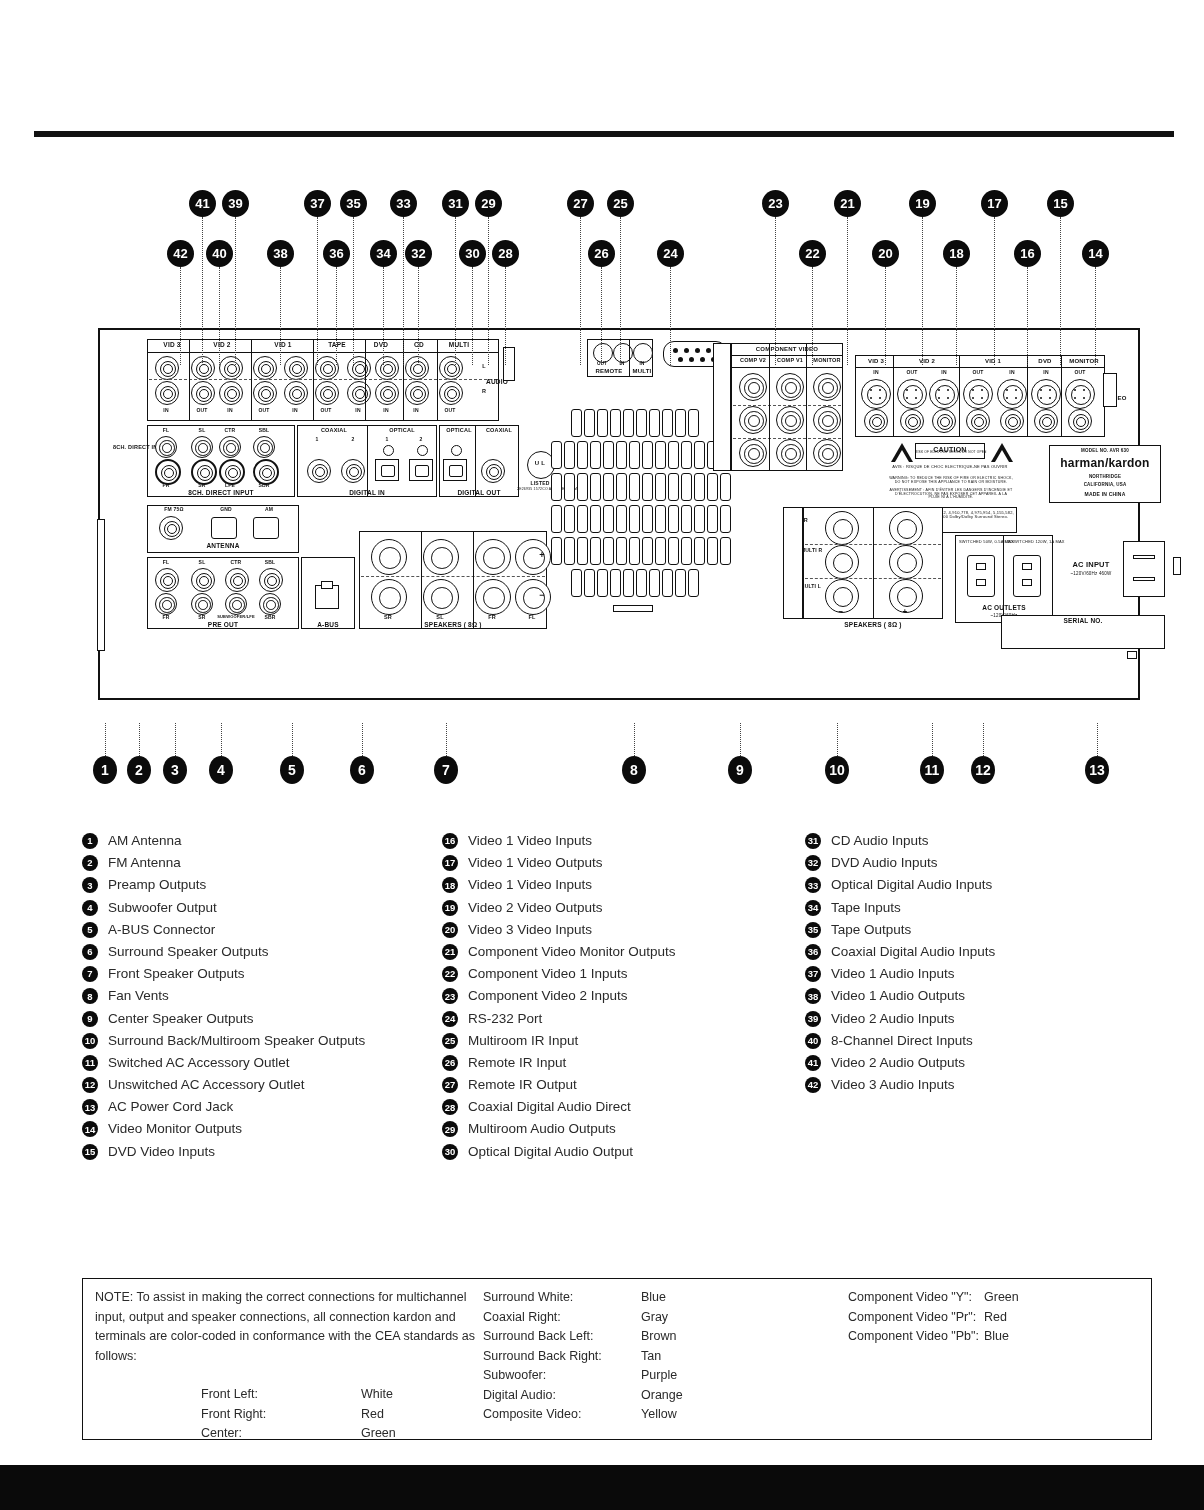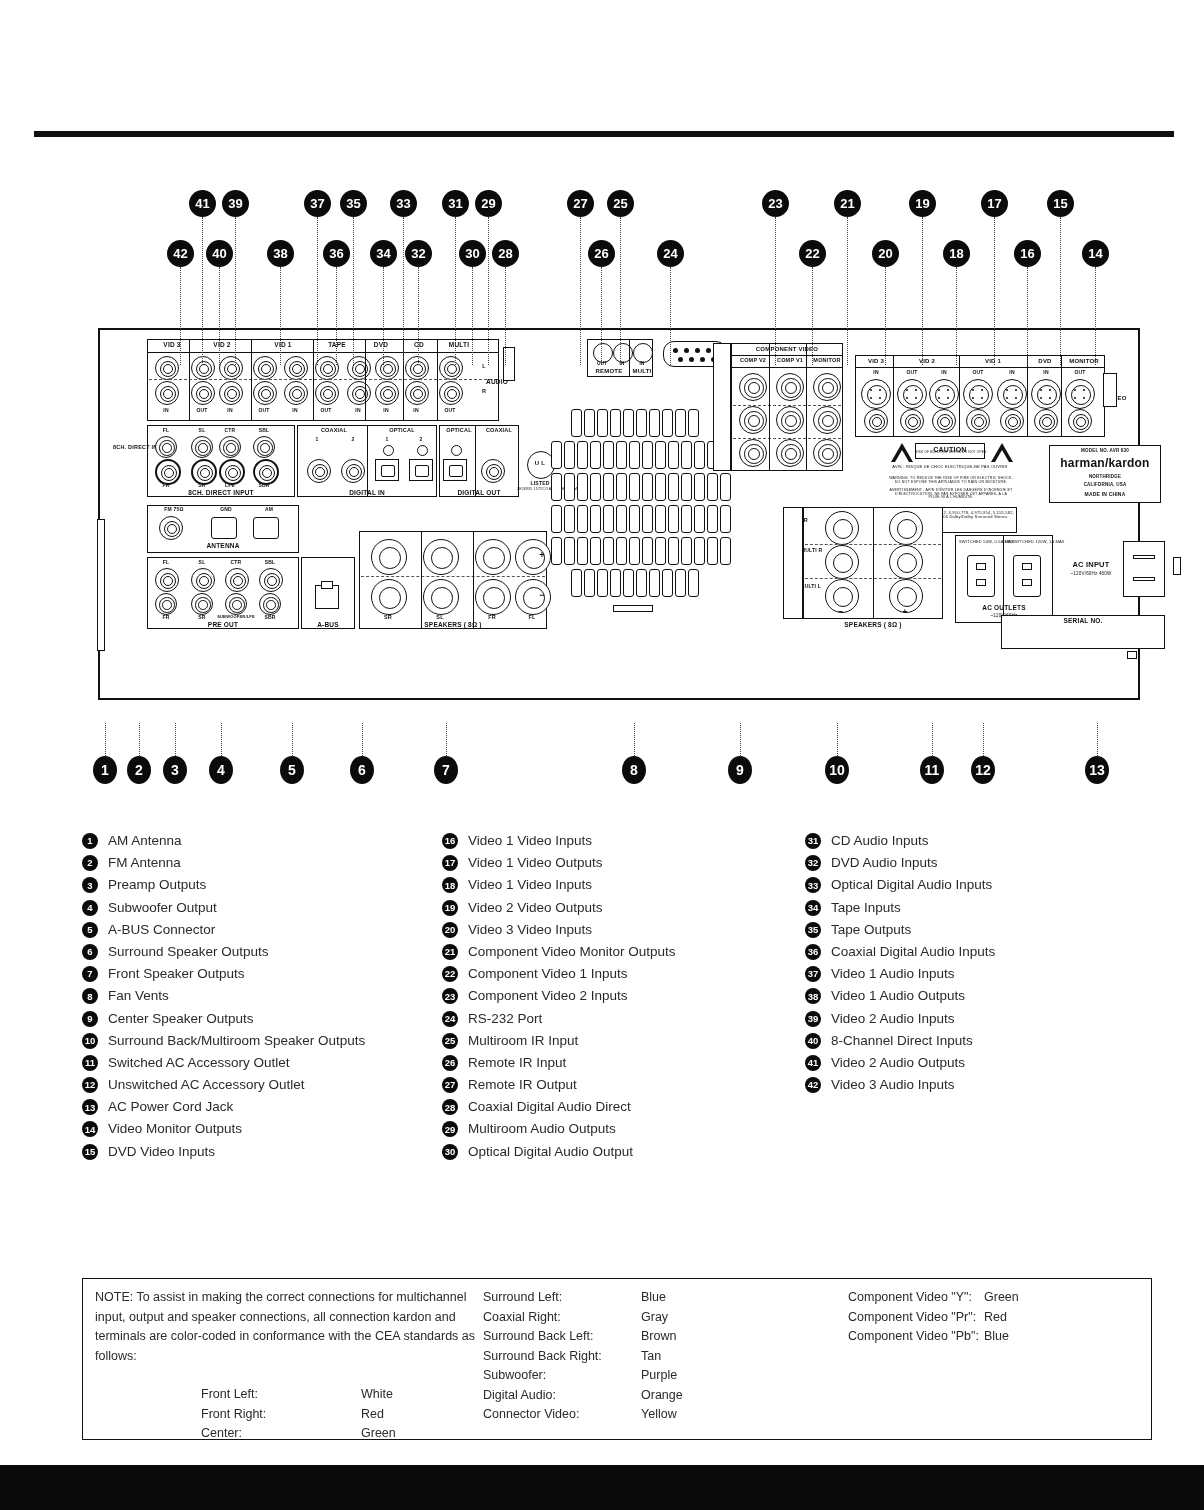--- a/index.html
+++ b/index.html
@@ -713,21 +713,21 @@
           <span class="ct-k">Front Right:</span>
           <span class="ct-v" style="left: 160px;">Red</span>
         </div>
         <div class="ct-row">
           <span class="ct-k">Center:</span>
           <span class="ct-v" style="left: 160px;">Green</span>
         </div>
       </div>
     <div class="ct-col" id="ct-col-2" style="left:400px;top:9px;">
         <div class="ct-row">
-          <span class="ct-k">Surround Left:</span>
+          <span class="ct-k">Surround White:</span>
           <span class="ct-v" style="left: 158px;">Blue</span>
         </div>
         <div class="ct-row">
           <span class="ct-k">Coaxial Right:</span>
           <span class="ct-v" style="left: 158px;">Gray</span>
         </div>
         <div class="ct-row">
           <span class="ct-k">Surround Back Left:</span>
           <span class="ct-v" style="left: 158px;">Brown</span>
         </div>
@@ -737,21 +737,21 @@
         </div>
         <div class="ct-row">
           <span class="ct-k">Subwoofer:</span>
           <span class="ct-v" style="left: 158px;">Purple</span>
         </div>
         <div class="ct-row">
           <span class="ct-k">Digital Audio:</span>
           <span class="ct-v" style="left: 158px;">Orange</span>
         </div>
         <div class="ct-row">
-          <span class="ct-k">Connector Video:</span>
+          <span class="ct-k">Composite Video:</span>
           <span class="ct-v" style="left: 158px;">Yellow</span>
         </div>
       </div>
     <div class="ct-col" id="ct-col-3" style="left:765px;top:9px;">
         <div class="ct-row">
           <span class="ct-k">Component Video "Y":</span>
           <span class="ct-v" style="left: 136px;">Green</span>
         </div>
         <div class="ct-row">
           <span class="ct-k">Component Video "Pr":</span>

